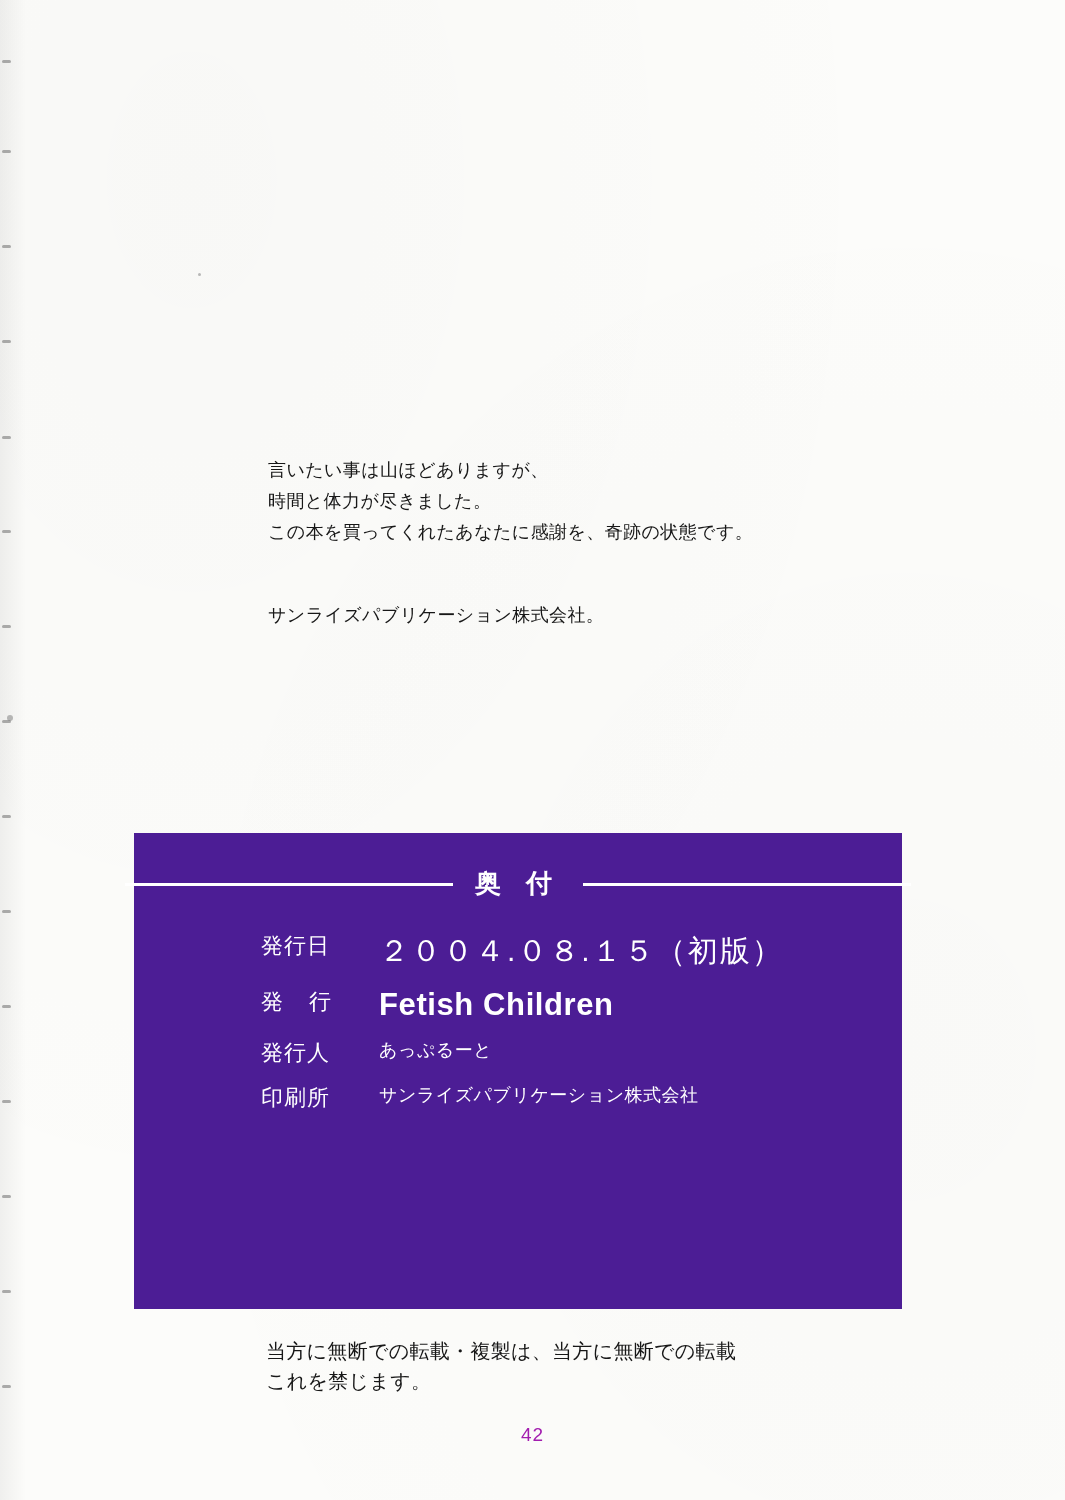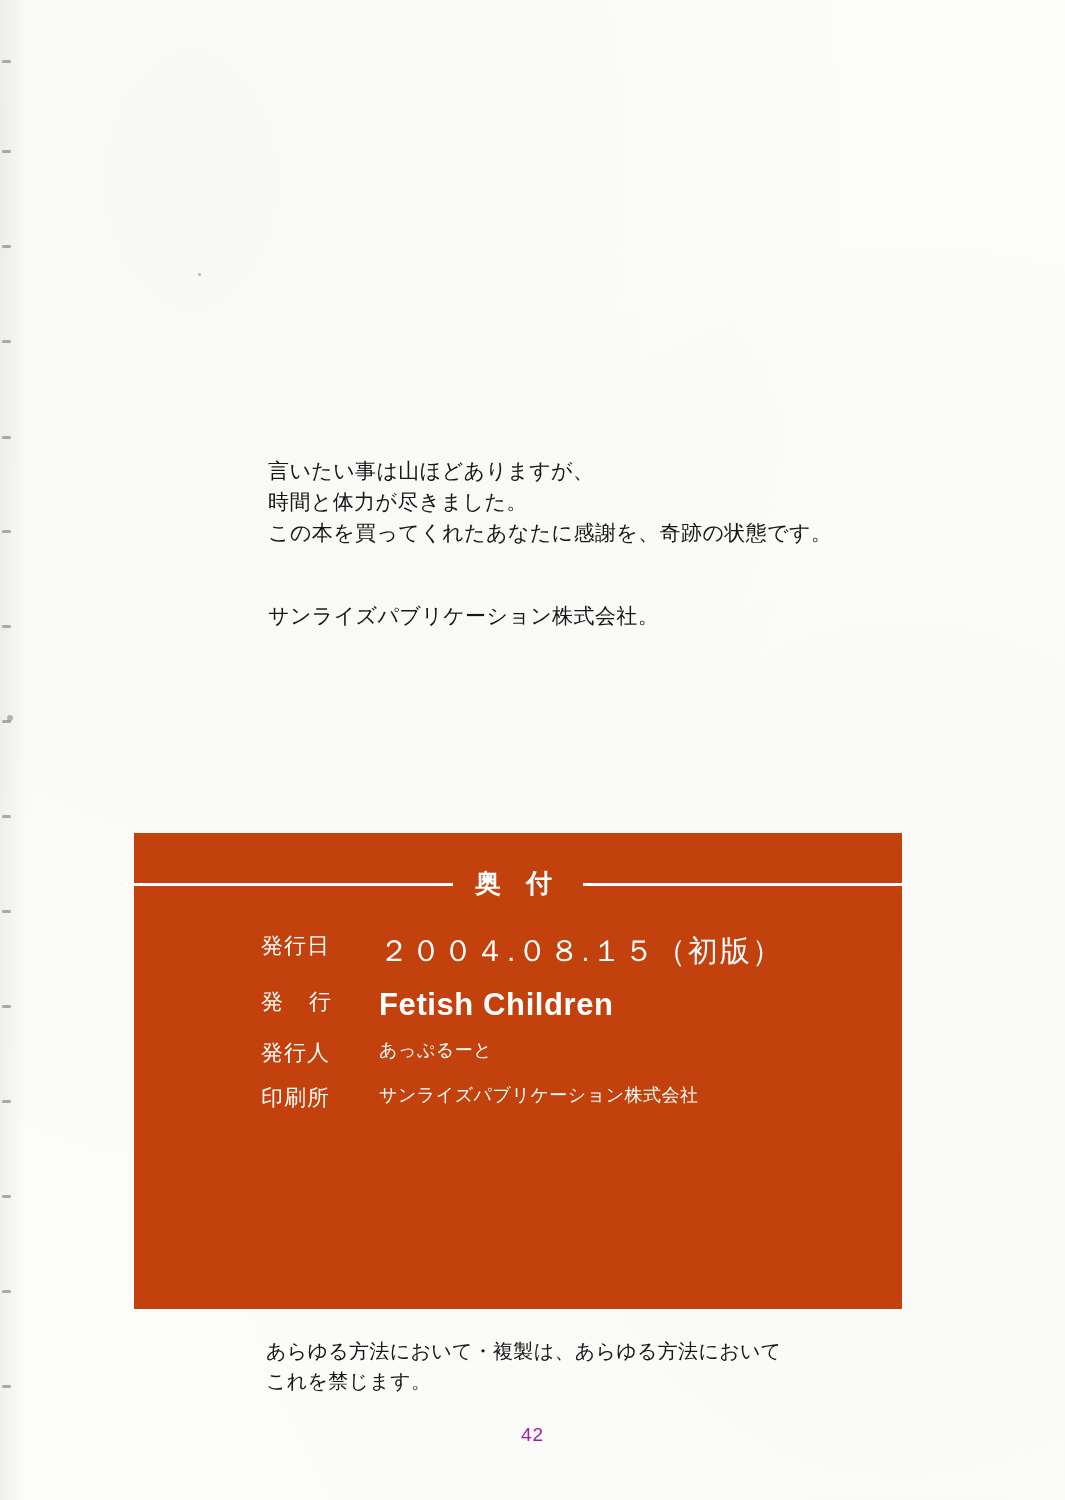--- a/index.html
+++ b/index.html
@@ -63,38 +63,38 @@
 
   
   .afterword {
     position: absolute;
     left: 268px;
     top: 455px;
     width: 620px;
   }
   .afterword p {
     margin: 0;
-    font-size: 21px;
+    font-size: 18px;
     line-height: 31px;
     letter-spacing: 0.4px;
     color: #171717;
     white-space: nowrap;
   }
   .afterword .gap {
     height: 52px;
   }
 
   
   .colophon {
     position: absolute;
     left: 134px;
     top: 833px;
     width: 768px;
     height: 476px;
-    background: #c2410c;
+    background: #4c1d95;
     color: #ffffff;
   }
   .colophon-head {
     position: absolute;
     left: 0;
     right: 0;
     top: 34px;
     display: flex;
     align-items: center;
     justify-content: center;
@@ -239,20 +239,20 @@
           <span class="value">あっぷるーと</span>
         </div>
         <div class="crow">
           <span class="label">印刷所</span>
           <span class="value">サンライズパブリケーション株式会社</span>
         </div>
       </div>
     </div>
 
     <div class="notice">
-      <p>あらゆる方法において・複製は、あらゆる方法において</p>
+      <p>当方に無断での転載・複製は、当方に無断での転載</p>
       <p>これを禁じます。</p>
     </div>
 
     <div class="page-number">42</div>
 
   </div>
 </div>
 
 </body></html>

